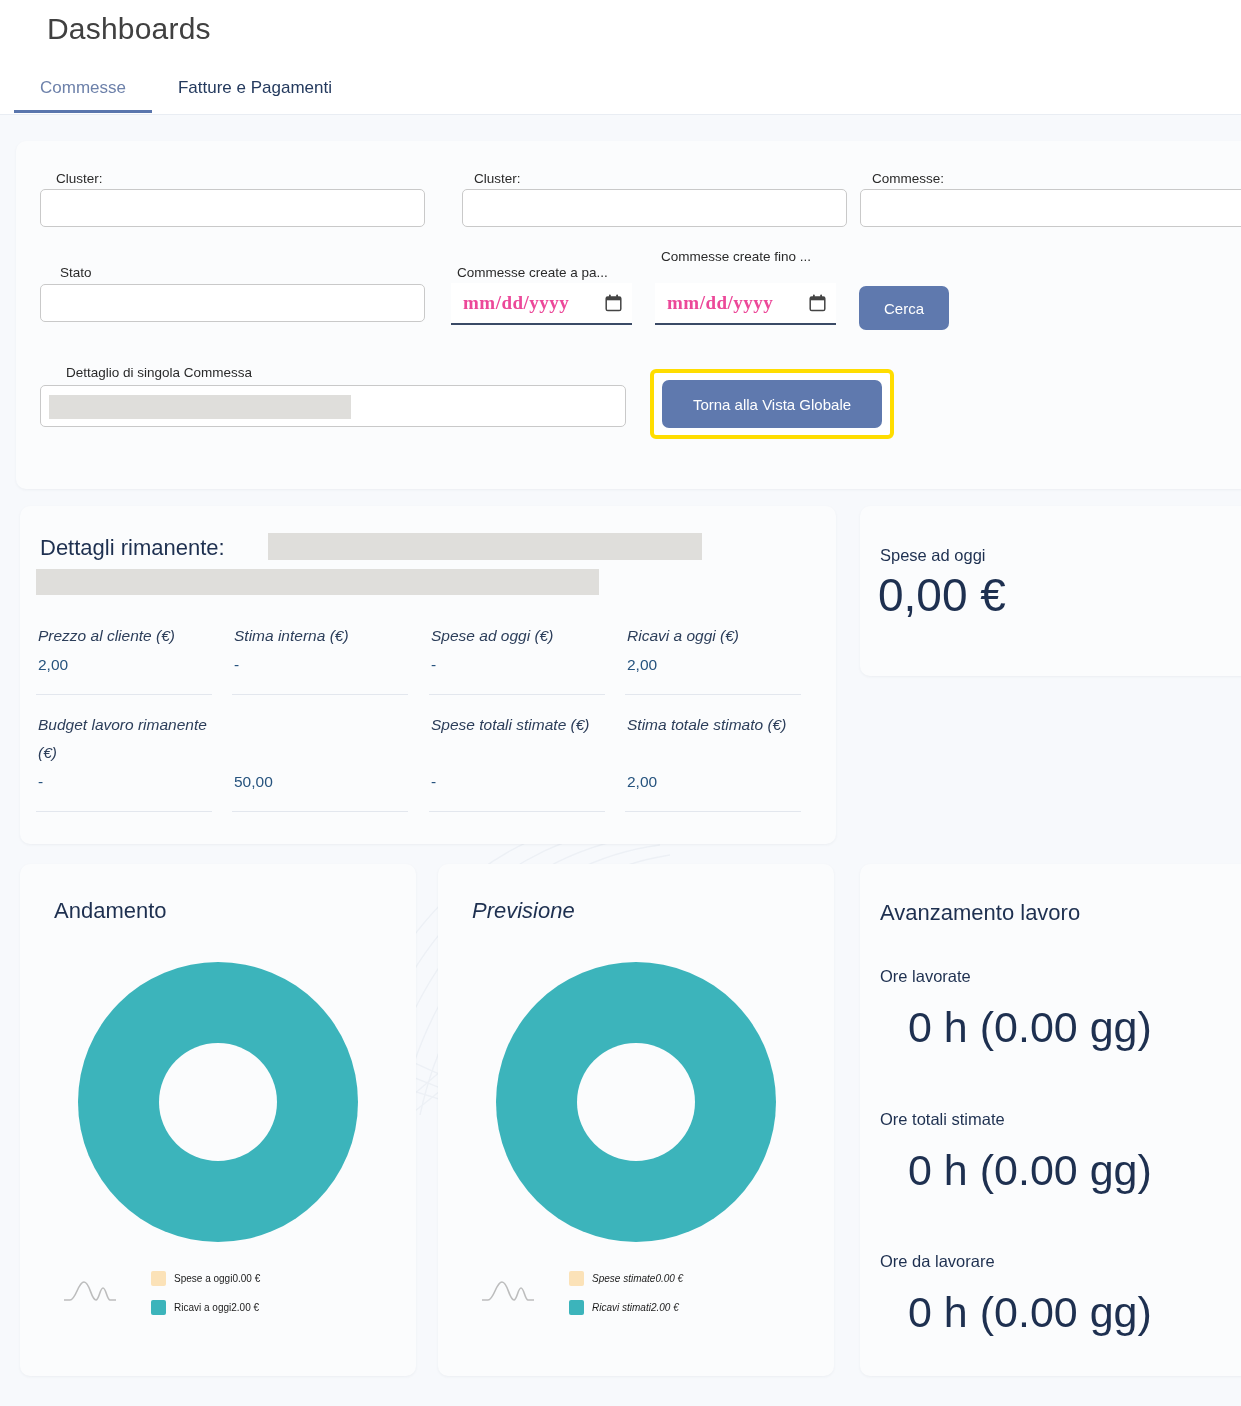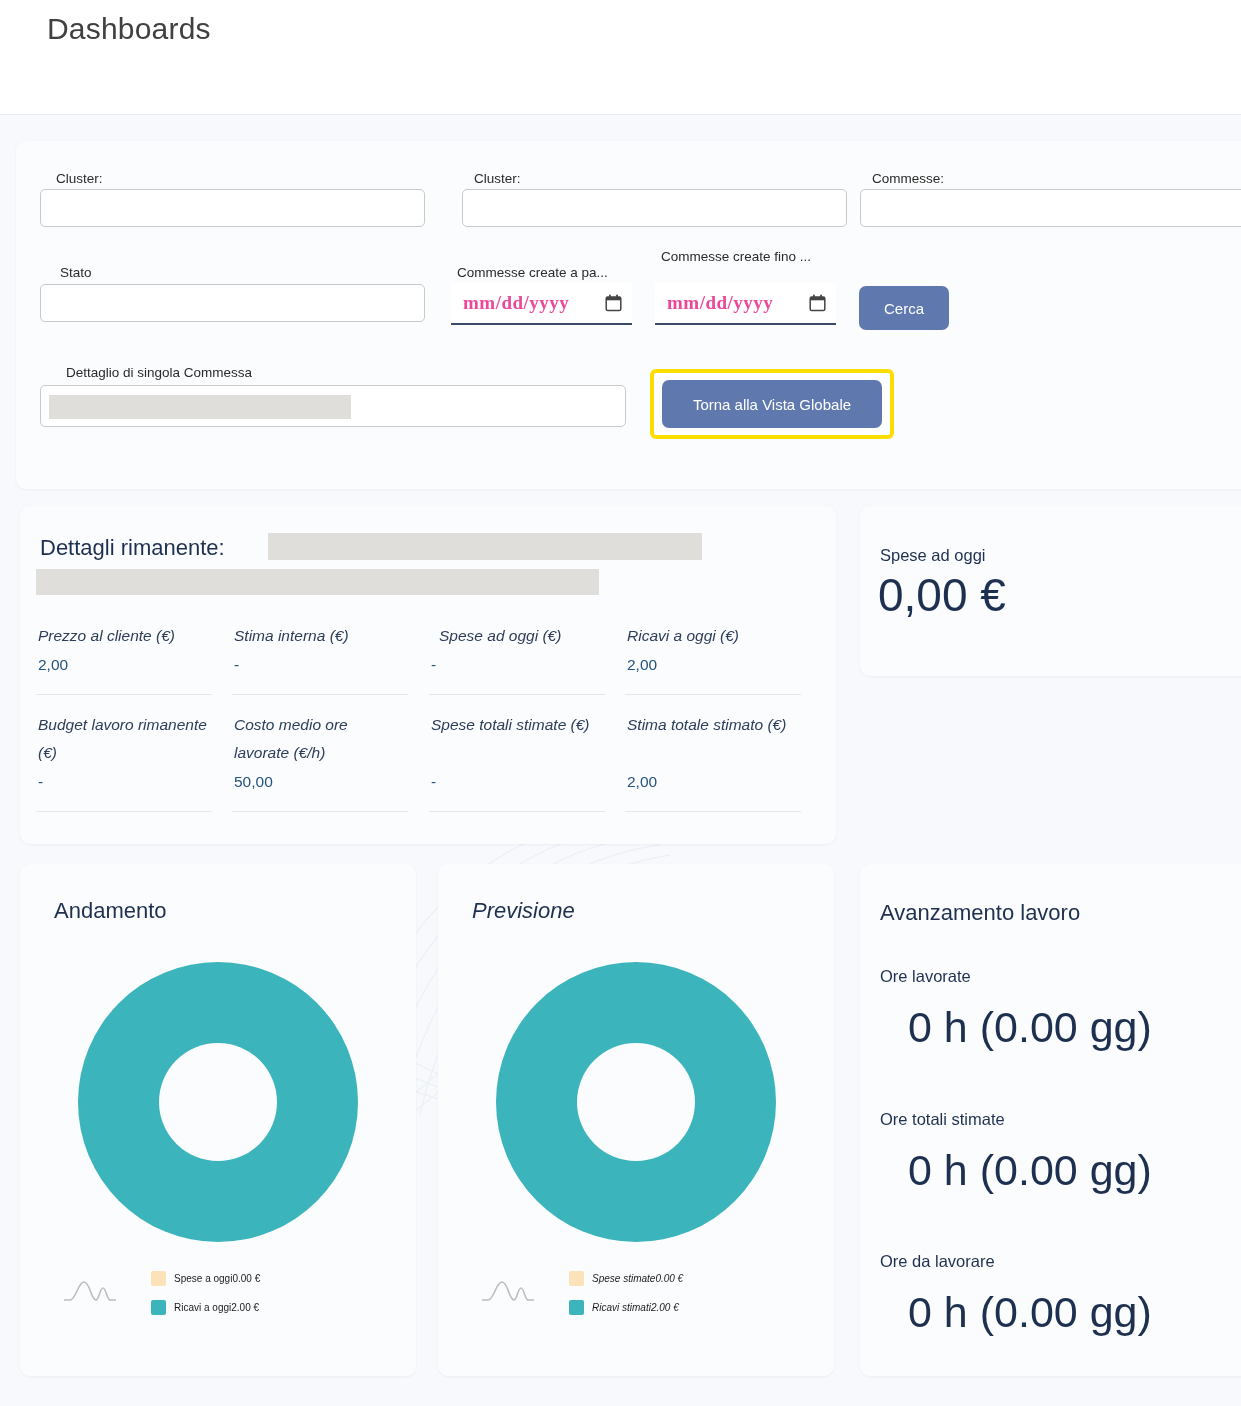--- a/index.html
+++ b/index.html
@@ -118,20 +118,24 @@
   .av-label { position: absolute; left: 20px; font-size: 16.5px; color: #1e3050; }
   .av-value { position: absolute; left: 48px; font-size: 43px; font-weight: 300; color: #1e3050; white-space: nowrap; }
 </style>
 </head>
 <body>
 
 <div class="page">
 
   <div class="page-title">Dashboards</div>
 
+  <div class="tabbar">
+    <button class="tab active">Commesse</button>
+    <button class="tab">Fatture e Pagamenti</button>
+  </div>
   <div class="tabs-rule"></div>
 
   <div class="body-bg">
 
     <svg class="deco" viewBox="0 0 420 300">
       <g fill="none" stroke="#e5eaf1" stroke-width="1.4">
         <path d="M10,300 C40,120 160,10 300,0"></path>
         <path d="M30,300 C60,130 175,22 310,10"></path>
         <path d="M50,300 C80,140 190,34 320,20"></path>
         <path d="M70,300 C100,150 205,46 330,30"></path>
@@ -199,33 +203,32 @@
     <div class="redact" style="left:16px; top:63px; width:563px; height:26px;"></div>
 
     <div class="kpi-label" style="left:18px; top:116px; width:170px;">Prezzo al cliente (€)</div>
     <div class="kpi-value" style="left:18px; top:150px;">2,00</div>
     <div class="kpi-rule" style="left:16px; top:188px; width:176px;"></div>
 
     <div class="kpi-label" style="left:214px; top:116px; width:180px;">Stima interna (€)</div>
     <div class="kpi-value" style="left:214px; top:150px;">-</div>
     <div class="kpi-rule" style="left:212px; top:188px; width:176px;"></div>
 
-    <div class="kpi-label" style="left:411px; top:116px; width:180px;margin-left:8px;">Spese ad oggi (€)</div>
+    <div class="kpi-label" style="left:411px; top:116px; width:180px;">Spese ad oggi (€)</div>
     <div class="kpi-value" style="left:411px; top:150px;">-</div>
     <div class="kpi-rule" style="left:409px; top:188px; width:176px;"></div>
 
     <div class="kpi-label" style="left:607px; top:116px; width:185px;">Ricavi a oggi (€)</div>
     <div class="kpi-value" style="left:607px; top:150px;">2,00</div>
     <div class="kpi-rule" style="left:605px; top:188px; width:176px;"></div>
 
     <div class="kpi-label" style="left:18px; top:205px; width:172px;">Budget lavoro rimanente (€)</div>
     <div class="kpi-value" style="left:18px; top:267px;">-</div>
     <div class="kpi-rule" style="left:16px; top:305px; width:176px;"></div>
 
-    <div class="kpi-label" style="left:214px; top:205px; width:172px;">Costo medio ore lavorate (€/h)</div>
     <div class="kpi-value" style="left:214px; top:267px;">50,00</div>
     <div class="kpi-rule" style="left:212px; top:305px; width:176px;"></div>
 
     <div class="kpi-label" style="left:411px; top:205px; width:176px;">Spese totali stimate (€)</div>
     <div class="kpi-value" style="left:411px; top:267px;">-</div>
     <div class="kpi-rule" style="left:409px; top:305px; width:176px;"></div>
 
     <div class="kpi-label" style="left:607px; top:205px; width:190px;">Stima totale stimato (€)</div>
     <div class="kpi-value" style="left:607px; top:267px;">2,00</div>
     <div class="kpi-rule" style="left:605px; top:305px; width:176px;"></div>

